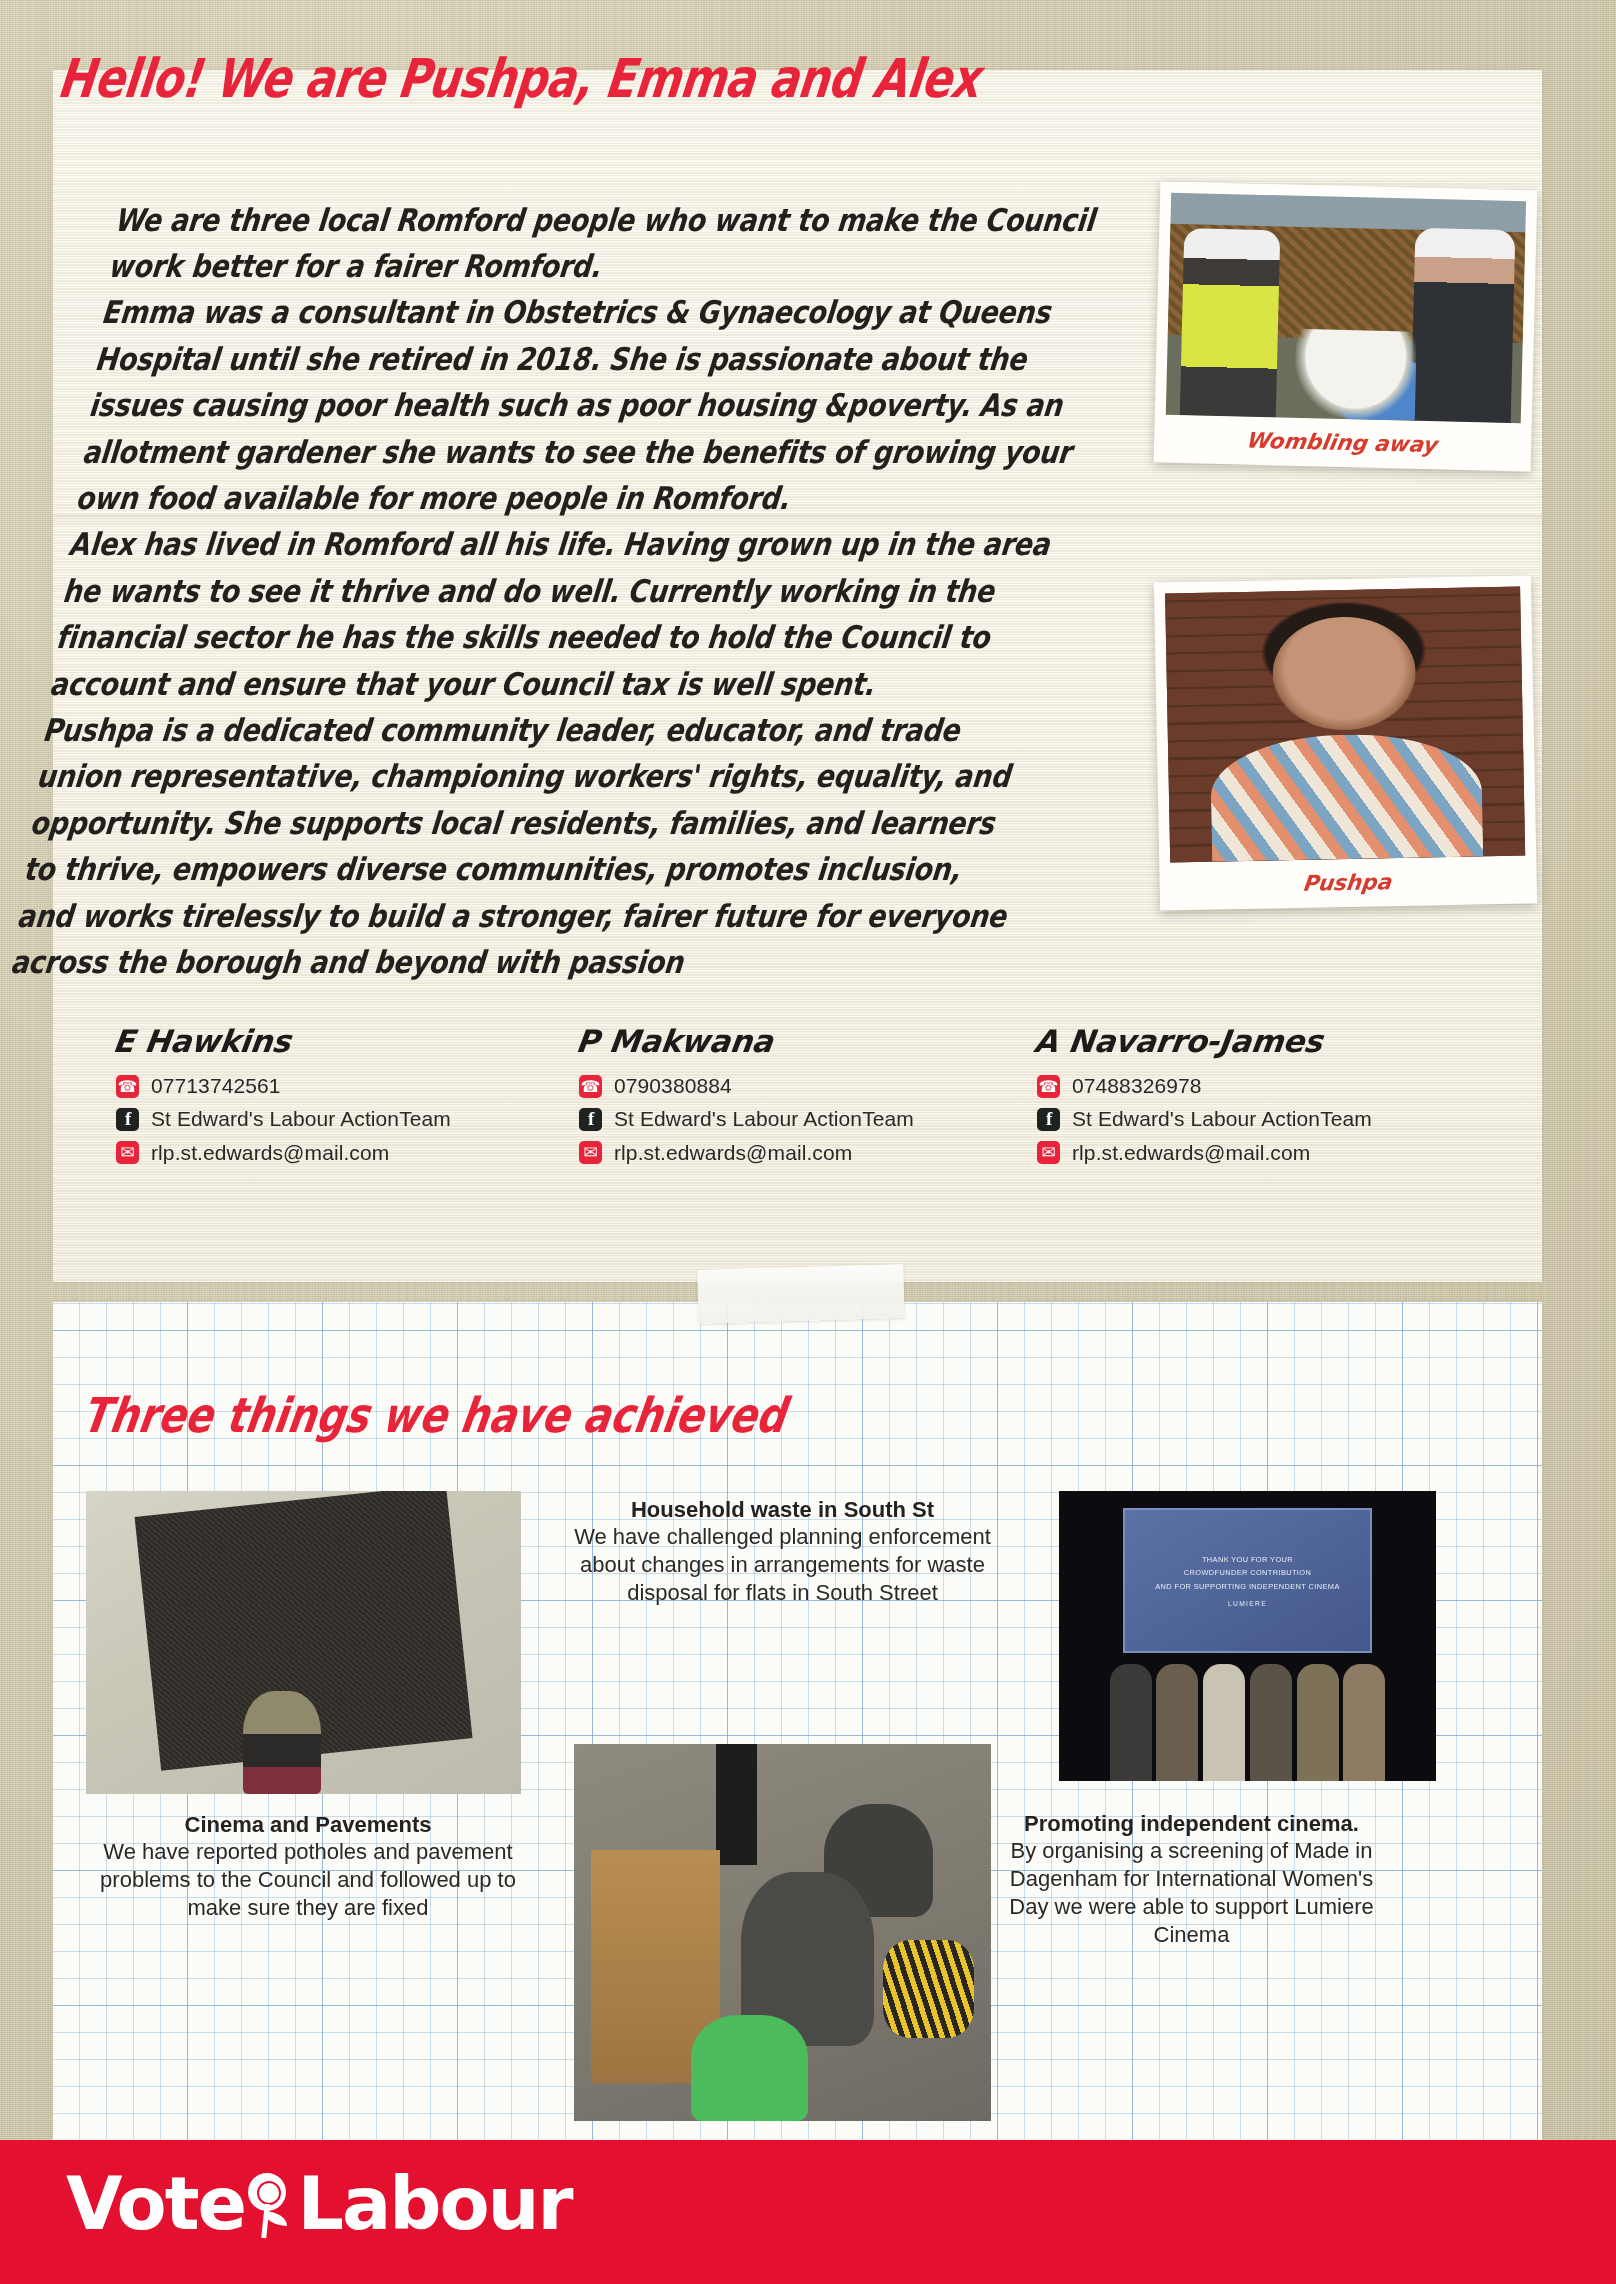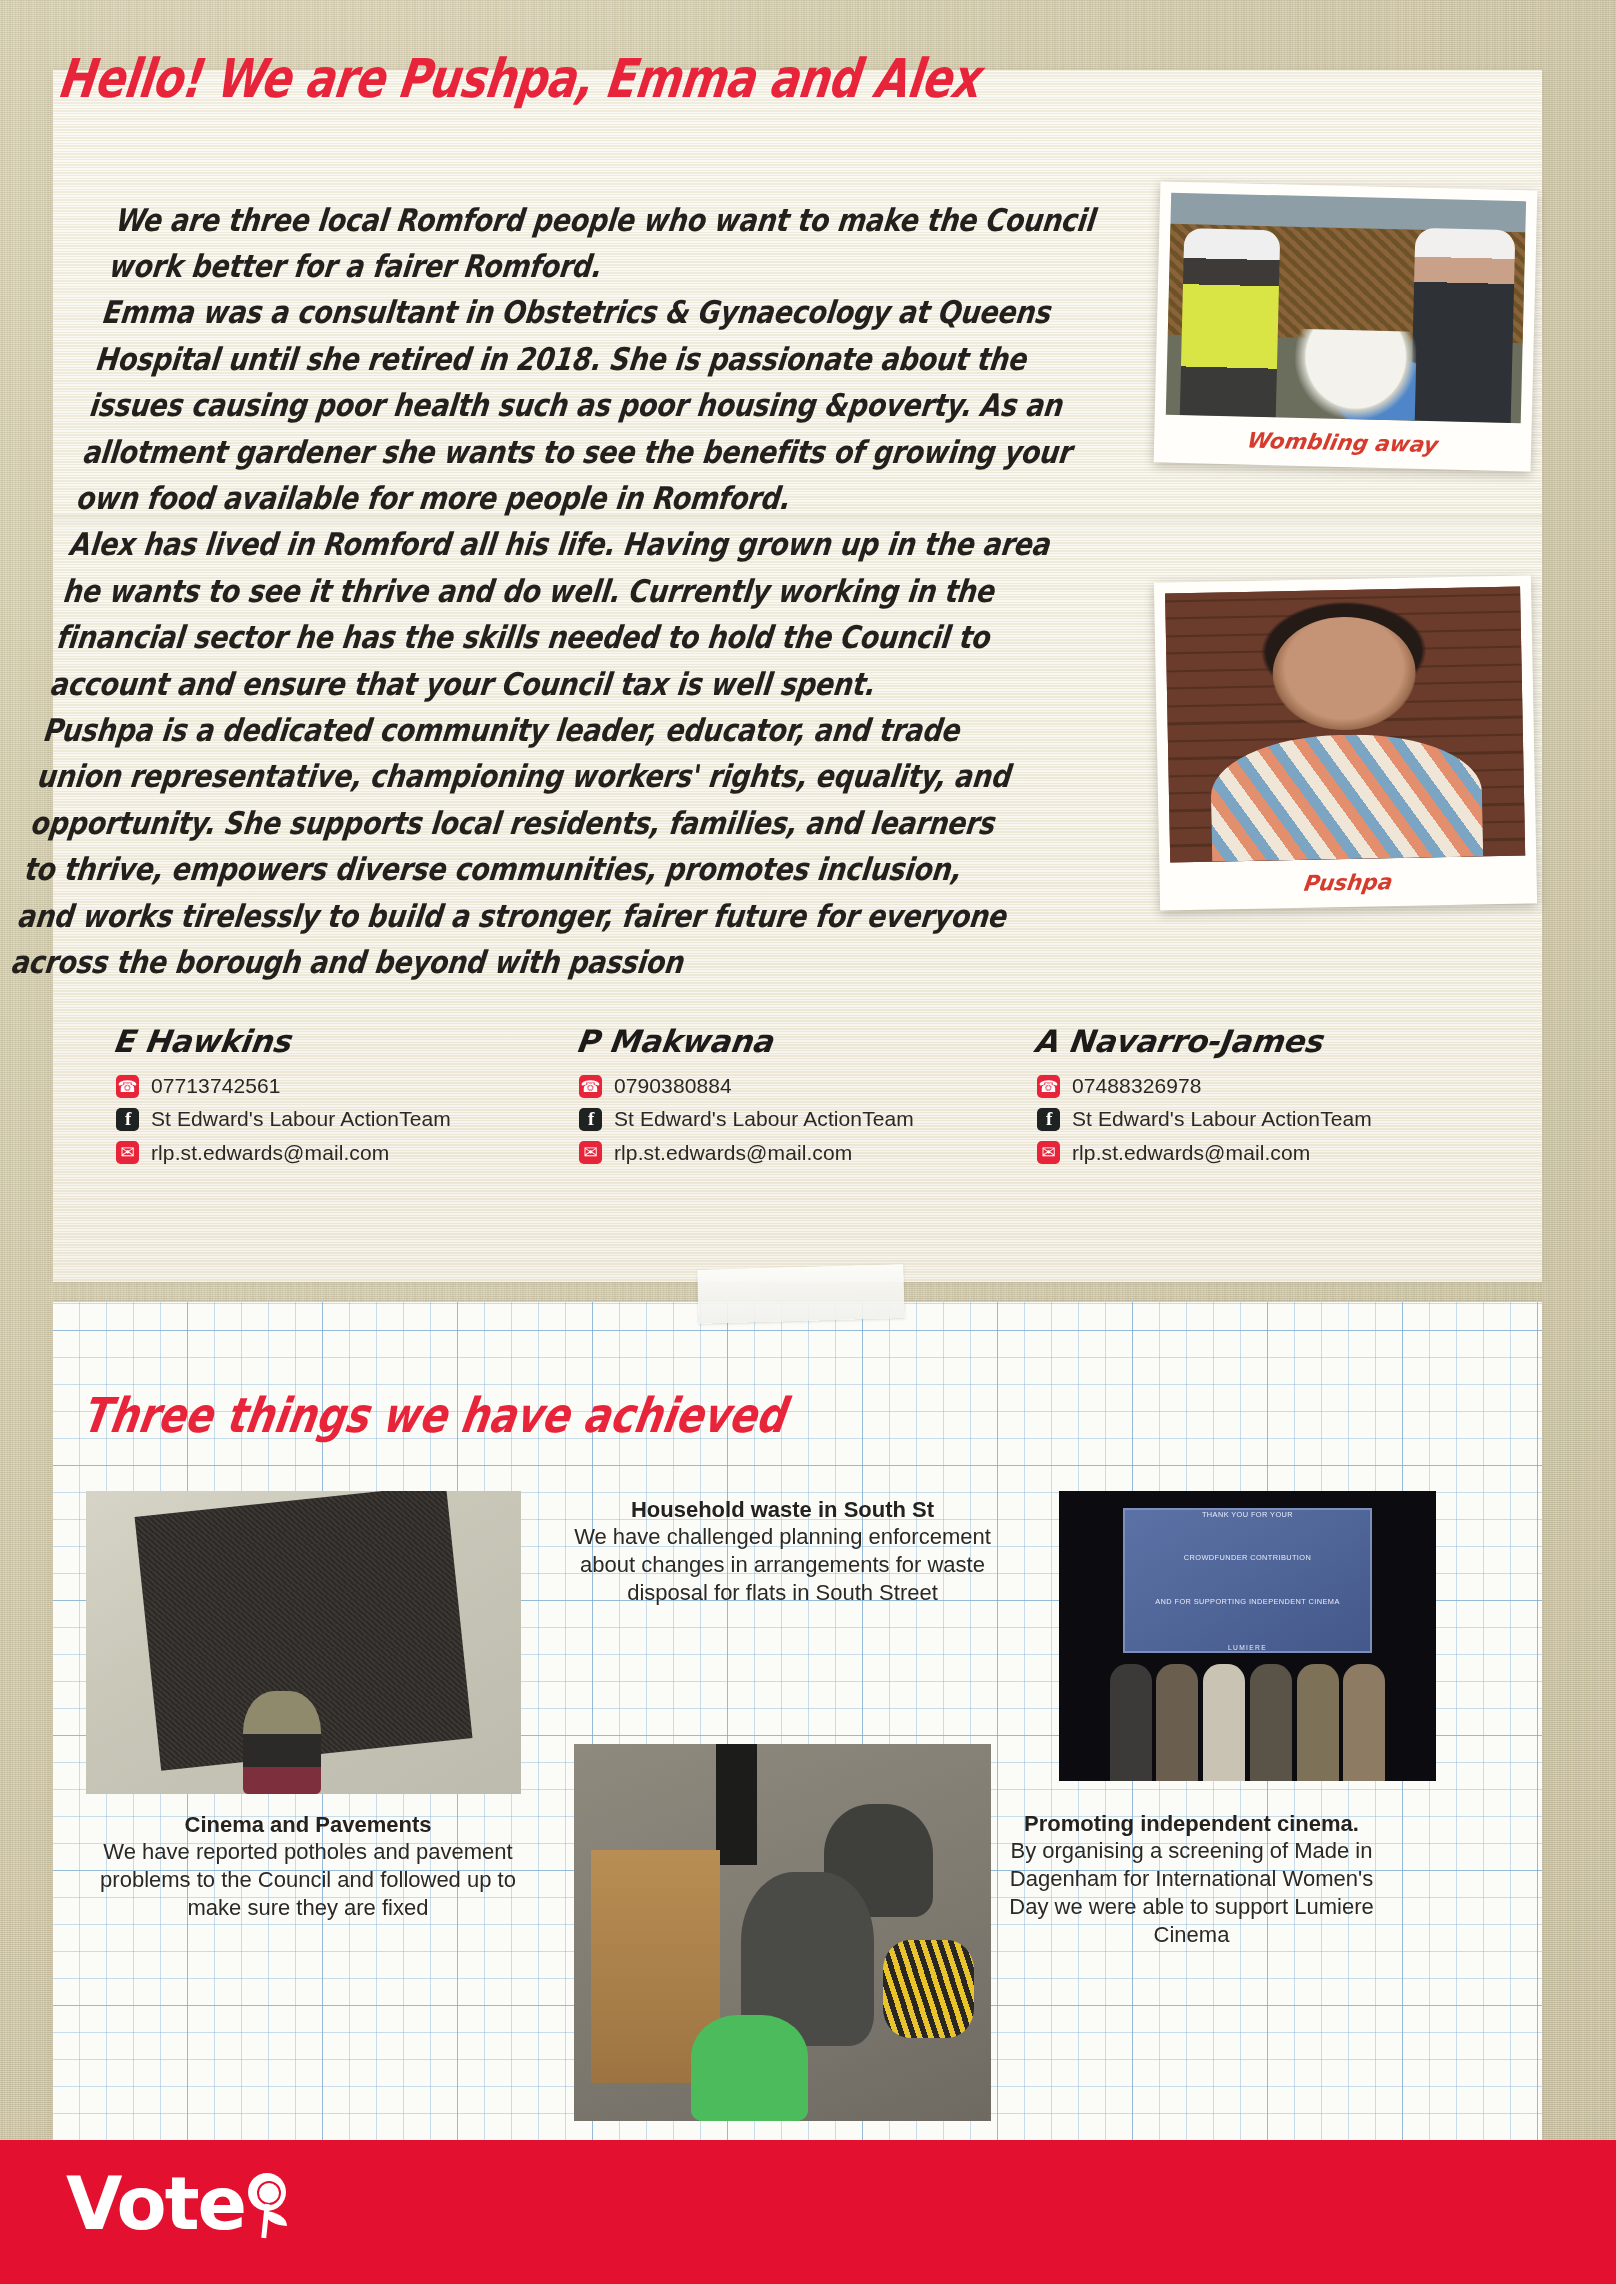--- a/index.html
+++ b/index.html
@@ -188,21 +188,21 @@
     background:#3f3f3c; border-radius:44% 44% 18% 18%; }
   #photo-bins .grn { position:absolute; left:28%; bottom:0; width:28%; height:28%;
     background:#4cbb5c; border-radius:40% 40% 10% 10%; }
   #photo-bins .ylw { position:absolute; right:4%; top:52%; width:22%; height:26%;
     background:repeating-linear-gradient(72deg,#e8c32a 0 5.4px,#2a2722 5.4px 10.8px); border-radius:30%; }
   #photo-bins .post { position:absolute; left:34%; top:0; width:10%; height:32%; background:#1c1c1a; }
 
   #photo-cinema { left: 1059px; top: 1491px; width: 377px; height: 290px; background: #0c0c10; }
   #photo-cinema .screen { position:absolute; left:17%; top:6%; width:66%; height:50%;
     background:linear-gradient(150deg,#5c72a6,#44588a); border:2px solid #7d8fbd;
-    display:flex; flex-direction:column; align-items:center; justify-content:space-between; gap:4.7px; }
+    display:flex; flex-direction:column; align-items:center; justify-content:center; gap:4.7px; }
   #photo-cinema .sl { color:#e8ecf7; font-size:7.4px; letter-spacing:0.4px; white-space:nowrap; }
   #photo-cinema .sl.brand { margin-top:4.7px; font-size:6.7px; letter-spacing:1.3px; }
   #photo-cinema .people { position:absolute; left:0; right:0; bottom:0; height:46%;
     display:flex; align-items:flex-end; justify-content:center; gap:4.7px; }
   #photo-cinema .pp { width:42px; height:88%; border-radius:17.5px 17.5px 0 0; }
 
   
   #footer { position: absolute; left: 0; top: 2140px; width: 1616px; height: 144px; background: #e4102f; }
   #footer-inner { position: absolute; left: 58px; top: 24px; display: flex; align-items: center; }
   .vote-word { font-family: "DejaVu Sans", sans-serif; font-weight: 700; font-size: 73px;
@@ -352,15 +352,16 @@
 </div>
 
 <div id="footer">
   <div id="footer-inner">
     <span class="vote-word">Vote</span>
     <span id="rose-icon">
       <span class="bloom"></span>
       <span class="stem"></span>
       <span class="leaf"></span>
     </span>
+    <span class="vote-word">Labour</span>
   </div>
 </div>
 
 
 </body></html>

